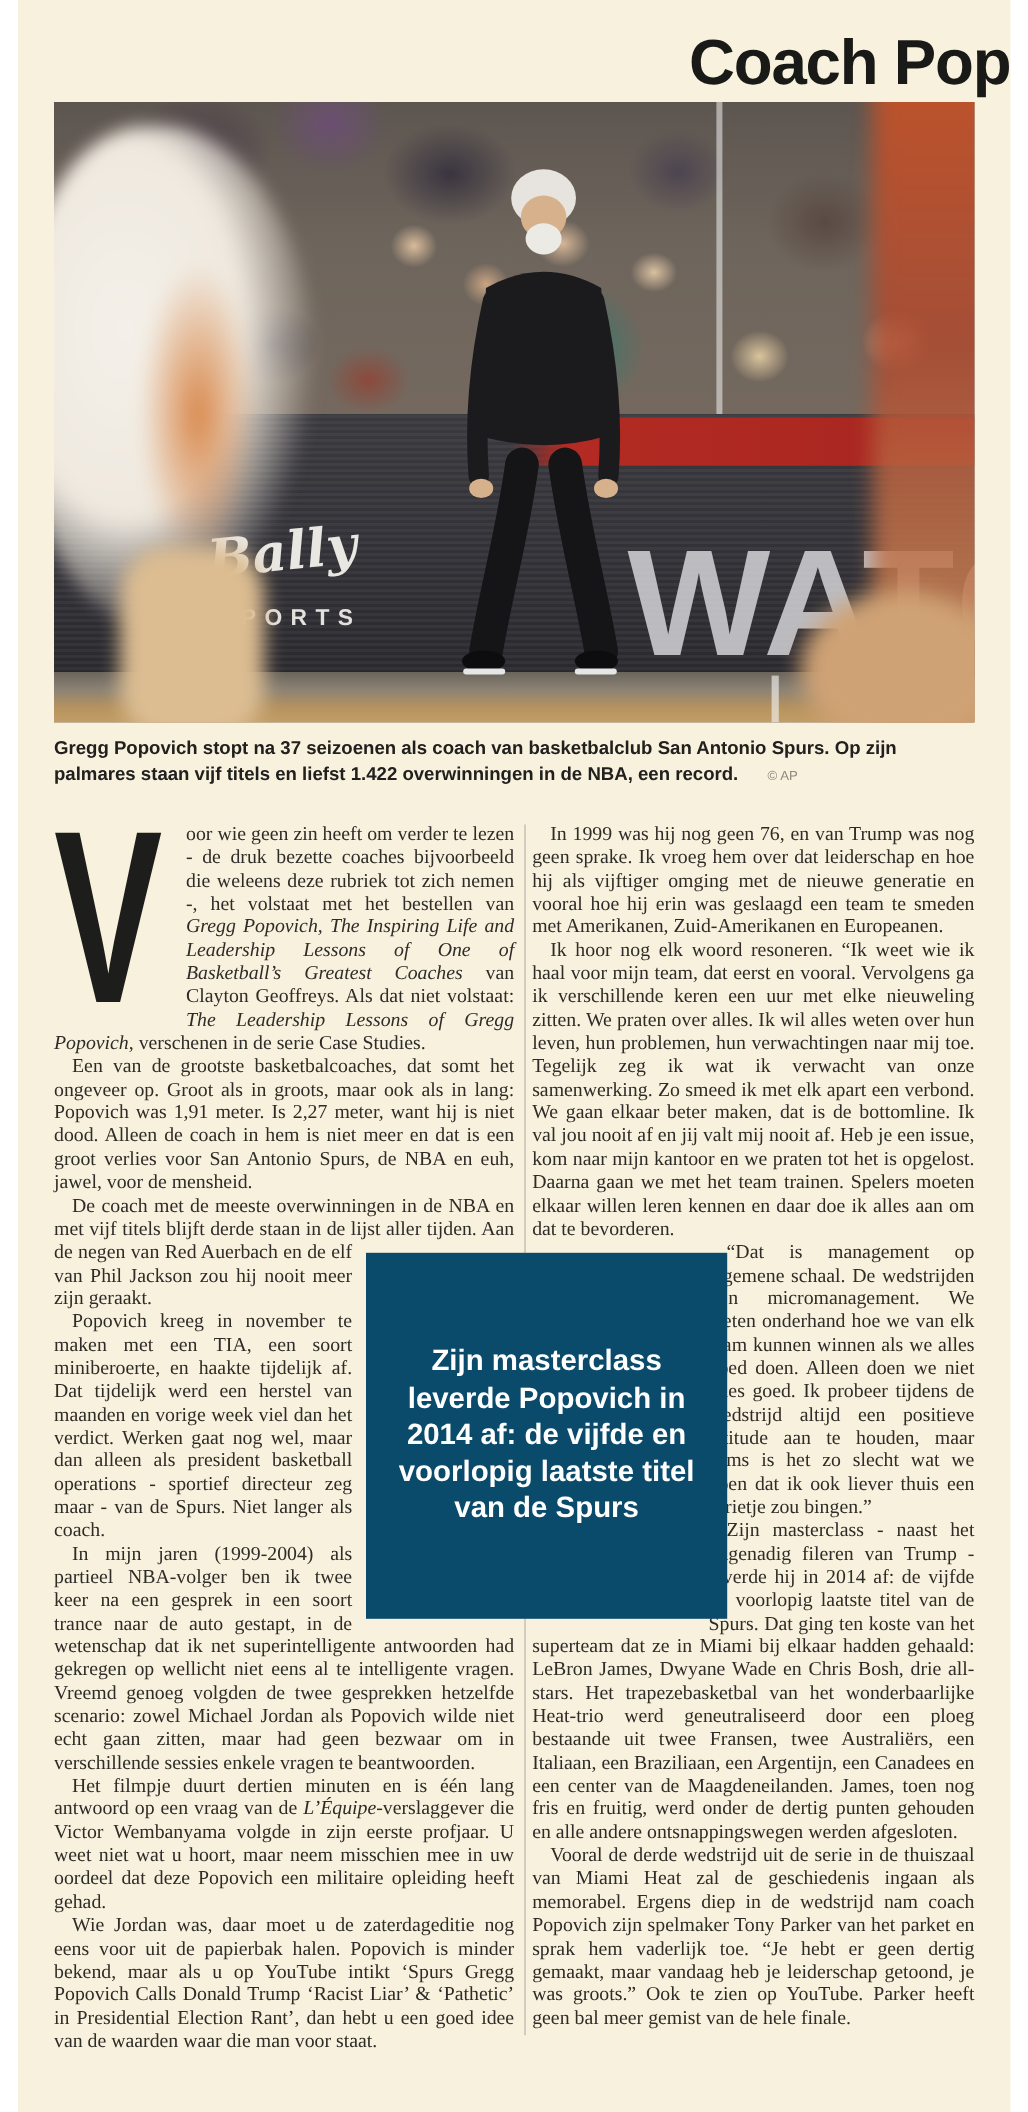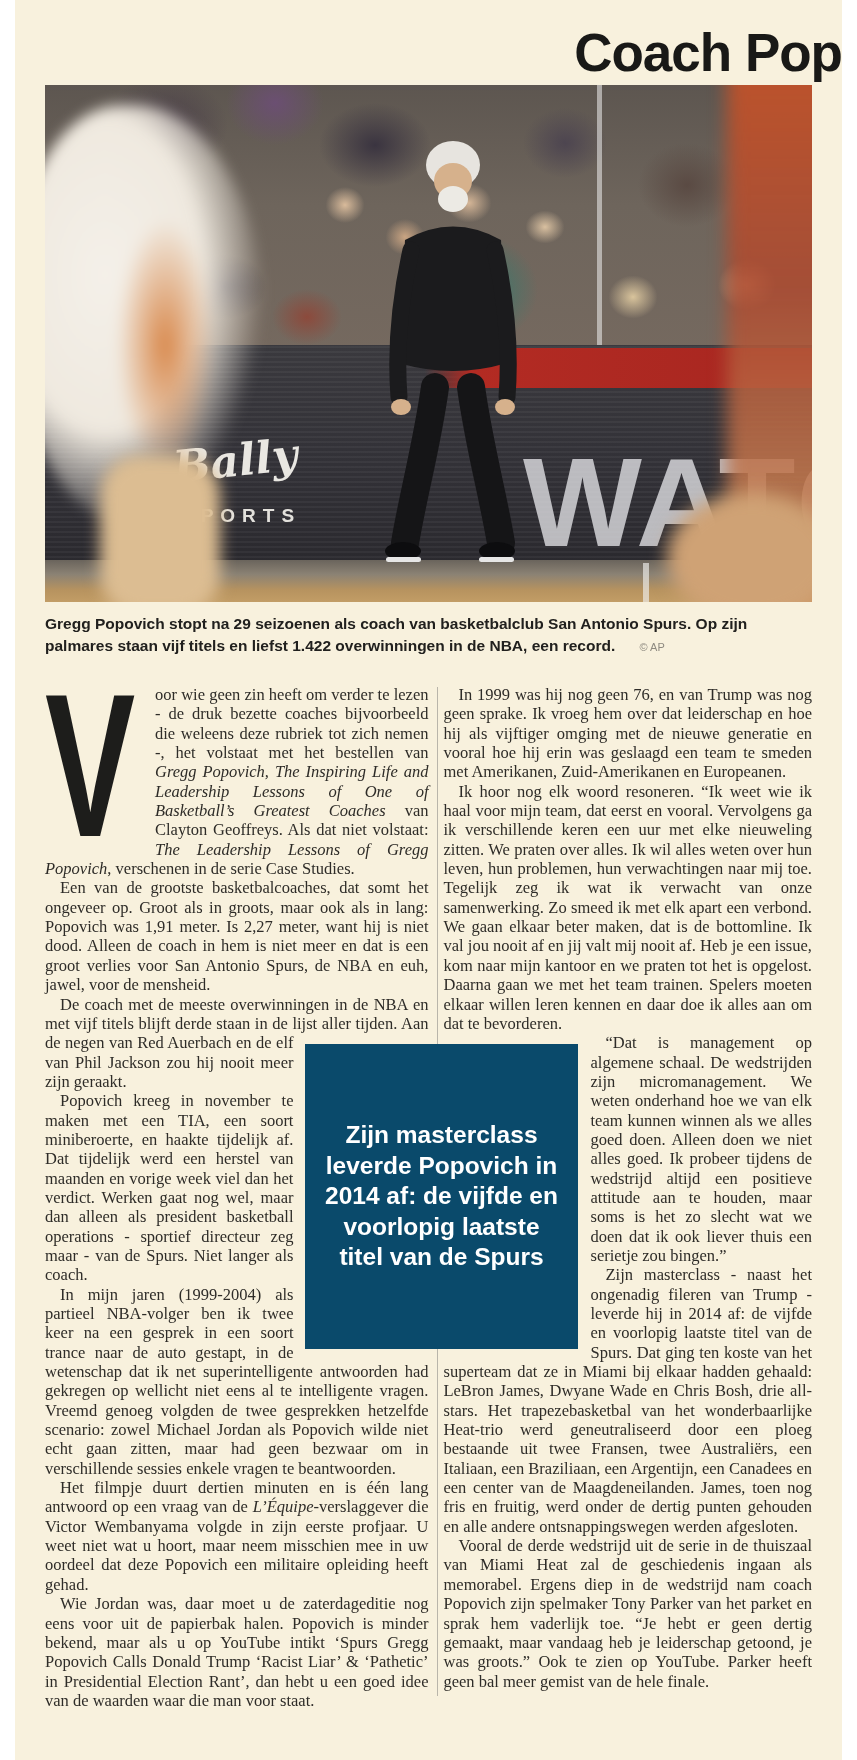--- a/index.html
+++ b/index.html
@@ -78,21 +78,21 @@
   .article p.no-indent{text-indent:0;}
   .col-divider{position:absolute;left:392px;top:2px;bottom:14px;width:1px;background:#b9b5aa;}
 
   .spacer-l{float:right;width:135px;height:664px;shape-outside:inset(359px 0 0 0);}
   .spacer-r{float:left;width:147px;height:664px;shape-outside:inset(359px 0 0 0);}
 
   .drop-cap{float:left;width:97px;height:152px;margin:4px 13px 2px 0;position:relative;overflow:visible;}
   .drop-cap span{display:block;font:700 205px/152px "Liberation Sans","DejaVu Sans",sans-serif;
     color:#1d1d1b;transform:scaleX(.66);transform-origin:0 0;}
 
-  .pull-quote{position:absolute;left:260px;top:359px;width:273px;height:305px;z-index:3;
+  .pull-quote{position:absolute;left:260px;top:359px;width:301px;height:305px;z-index:3;
     background:#0a4a6b;display:flex;align-items:center;justify-content:center;
     padding:0 18px;box-sizing:border-box;text-align:center;}
   .pull-quote-text{font:700 24.5px/30.5px "Liberation Sans","DejaVu Sans",sans-serif;color:#ffffff;}
 </style>
 </head>
 <body>
 
 <div class="page">
 
   <h1 class="headline">Coach Pop</h1>
@@ -122,21 +122,21 @@
       <ellipse cx="132" cy="416" rx="18" ry="9" fill="#0d0d0f"></ellipse>
       <rect x="21" y="422" width="35" height="5" rx="2.5" fill="#e6e6e6"></rect>
       <rect x="114" y="422" width="35" height="5" rx="2.5" fill="#e6e6e6"></rect>
     </svg>
     <div class="blur-player-left"></div>
     <div class="blur-leg-left"></div>
     <div class="blur-streak-right"></div>
     <div class="blur-blob-bottom-right"></div>
   </div>
 
-  <p class="caption"><span>Gregg Popovich stopt na 29 seizoenen als coach van basketbalclub San Antonio Spurs. Op zijn palmares staan vijf titels en liefst 1.422 overwinningen in de NBA, een record.</span> <span class="credit">© AP</span></p>
+  <p class="caption"><span>Gregg Popovich stopt na 37 seizoenen als coach van basketbalclub San Antonio Spurs. Op zijn palmares staan vijf titels en liefst 1.422 overwinningen in de NBA, een record.</span> <span class="credit">© AP</span></p>
 
   <div class="article">
     <div class="col col-left">
       <div class="spacer-l"></div>
       <div class="drop-cap">
           <span>V</span>
         </div>
     <p class="no-indent"><span>oor wie geen zin heeft om verder te lezen - de druk bezette coaches bijvoorbeeld die weleens deze rubriek tot zich nemen -, het volstaat met het bestellen van </span><i>Gregg Popovich, The Inspiring Life and Leadership Lessons of One of Basketball’s Greatest Coaches</i><span> van Clayton Geoffreys. Als dat niet volstaat: </span><i>The Leadership Lessons of Gregg Popovich</i><span>, verschenen in de serie Case Studies.</span></p>
         <p><span>Een van de grootste basketbalcoaches, dat somt het ongeveer op. Groot als in groots, maar ook als in lang: Popovich was 1,91 meter. Is 2,27 meter, want hij is niet dood. Alleen de coach in hem is niet meer en dat is een groot verlies voor San Antonio Spurs, de NBA en euh, jawel, voor de mensheid.</span></p>
         <p><span>De coach met de meeste overwinningen in de NBA en met vijf titels blijft derde staan in de lijst aller tijden. Aan de negen van Red Auerbach en de elf van Phil Jackson zou hij nooit meer zijn geraakt.</span></p>

